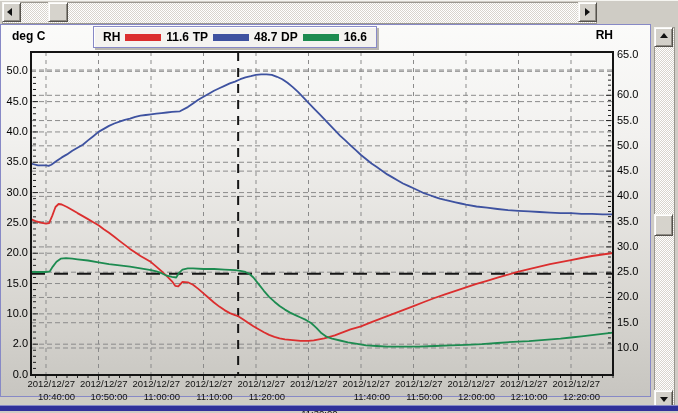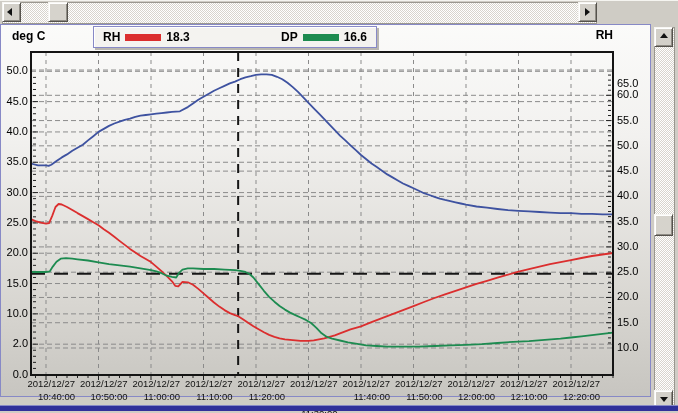--- a/index.html
+++ b/index.html
@@ -262,42 +262,47 @@
       <rect x="31" y="52" width="582" height="323" fill="none" stroke="#141414" stroke-width="2"></rect>
     </svg>
 
   <div class="axis-title" style="left:12px;top:29px;">deg C</div>
   <div class="axis-title" style="left:588px;top:28px;width:25px;text-align:right;">RH</div>
 
   <div class="legend">
     <div class="legend-item">
       <span class="legend-label">RH</span>
       <span class="legend-swatch" style="background: rgb(219, 46, 46);"></span>
-      <span class="legend-value">18.3</span>
+      <span class="legend-value">11.6</span>
+    </div>
+    <div class="legend-item">
+      <span class="legend-label">TP</span>
+      <span class="legend-swatch" style="background: rgb(62, 82, 160);"></span>
+      <span class="legend-value">48.7</span>
     </div>
     <div class="legend-item">
       <span class="legend-label">DP</span>
       <span class="legend-swatch" style="background: rgb(29, 139, 80);"></span>
       <span class="legend-value">16.6</span>
     </div>
   </div>
 
   <div id="labels">
       <div class="tick-label-left" style="left: 2px; top: 64.3px;">50.0</div>
       <div class="tick-label-left" style="left: 2px; top: 94.62px;">45.0</div>
       <div class="tick-label-left" style="left: 2px; top: 124.94px;">40.0</div>
       <div class="tick-label-left" style="left: 2px; top: 155.26px;">35.0</div>
       <div class="tick-label-left" style="left: 2px; top: 185.58px;">30.0</div>
       <div class="tick-label-left" style="left: 2px; top: 215.9px;">25.0</div>
       <div class="tick-label-left" style="left: 2px; top: 246.22px;">20.0</div>
       <div class="tick-label-left" style="left: 2px; top: 276.54px;">15.0</div>
       <div class="tick-label-left" style="left: 2px; top: 306.86px;">10.0</div>
       <div class="tick-label-left" style="left: 2px; top: 337.18px;">2.0</div>
       <div class="tick-label-left" style="left: 2px; top: 367.5px;">0.0</div>
-      <div class="tick-label-right" style="left: 617px; top: 77px;">65.0</div>
+      <div class="tick-label-right" style="left: 617px; top: 48px;">65.0</div>
       <div class="tick-label-right" style="left: 617px; top: 88.3px;">60.0</div>
       <div class="tick-label-right" style="left: 617px; top: 113.57px;">55.0</div>
       <div class="tick-label-right" style="left: 617px; top: 138.84px;">50.0</div>
       <div class="tick-label-right" style="left: 617px; top: 164.11px;">45.0</div>
       <div class="tick-label-right" style="left: 617px; top: 189.38px;">40.0</div>
       <div class="tick-label-right" style="left: 617px; top: 214.65px;">35.0</div>
       <div class="tick-label-right" style="left: 617px; top: 239.92px;">30.0</div>
       <div class="tick-label-right" style="left: 617px; top: 265.19px;">25.0</div>
       <div class="tick-label-right" style="left: 617px; top: 290.46px;">20.0</div>
       <div class="tick-label-right" style="left: 617px; top: 315.73px;">15.0</div>

